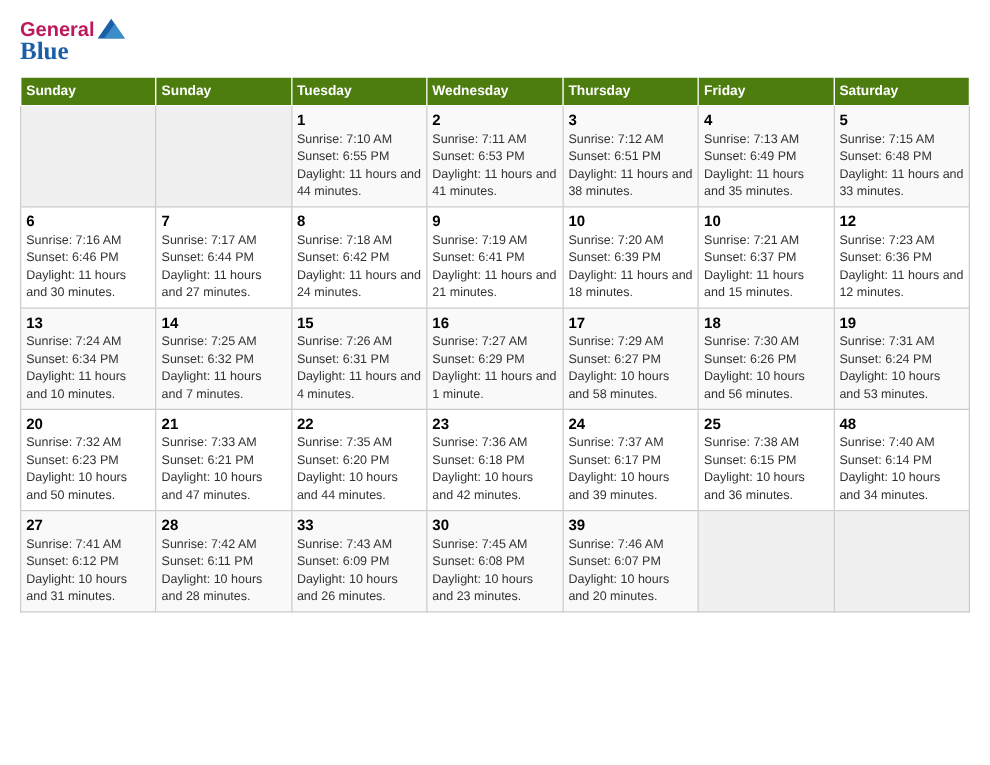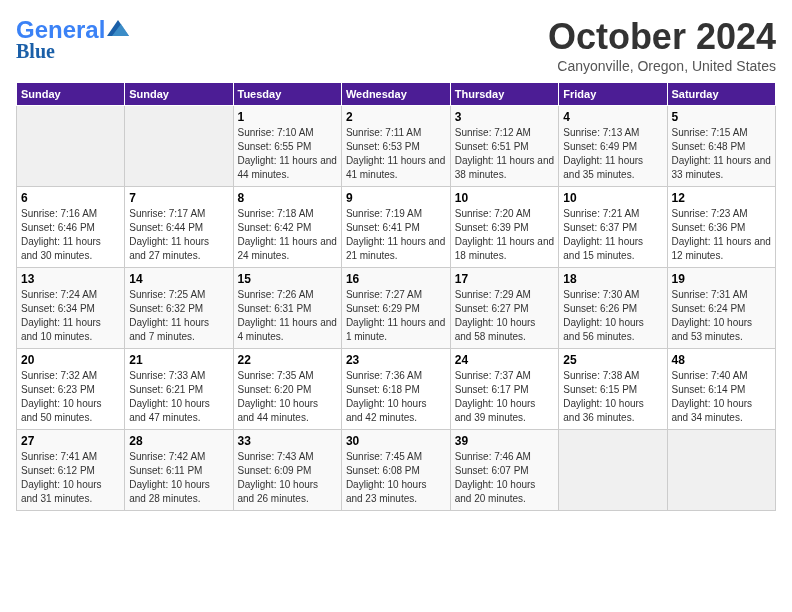--- a/index.html
+++ b/index.html
@@ -32,21 +32,21 @@
     .location-title {
       font-size: 14px;
       color: #555;
     }
     .calendar {
       width: 100%;
       border-collapse: collapse;
       font-size: 10.5px;
     }
     .calendar thead tr th {
-      background-color: #4c1d95;
+      background-color: #4d7c0f;
       color: #fff;
       padding: 5px 4px;
       text-align: left;
       font-size: 11px;
       font-weight: bold;
       border: 1px solid #fff;
     }
     .calendar tbody tr td {
       border: 1px solid #ccc;
       vertical-align: top;
@@ -75,31 +75,27 @@
     .empty-cell {
       background: #f0f0f0 !important;
     }
   </style>
 </head>
 <body>
 
 <div class="header">
   <div class="logo">
     <div style="display:flex; align-items:center;">
-      <span style="font-size:24px; font-weight:bold; color:#3b82f6;">General</span>
+      <span style="font-size:16px; font-weight:bold; color:#be185d;">General</span>
       <svg width="22" height="16" viewBox="0 0 22 16" style="margin-left:2px; margin-top:-4px;">
         <polygon points="0,16 11,0 22,16" fill="#1a5fa8"></polygon>
         <polygon points="5,16 14,4 22,16" fill="#4a9fd4" opacity="0.7"></polygon>
       </svg>
     </div>
     <span style="font-size:20px; font-weight:bold; color:#1a5fa8; margin-top:-4px;font-family:Liberation Serif, serif;">Blue</span>
-  </div>
-  <div class="title-block">
-    <div class="month-title">October 2024</div>
-    <div class="location-title">Canyonville, Oregon, United States</div>
   </div>
 </div>
 
 <table class="calendar">
   <thead>
     <tr>
     <th>Sunday</th>
         <th>Sunday</th>
         <th>Tuesday</th>
         <th>Wednesday</th>

